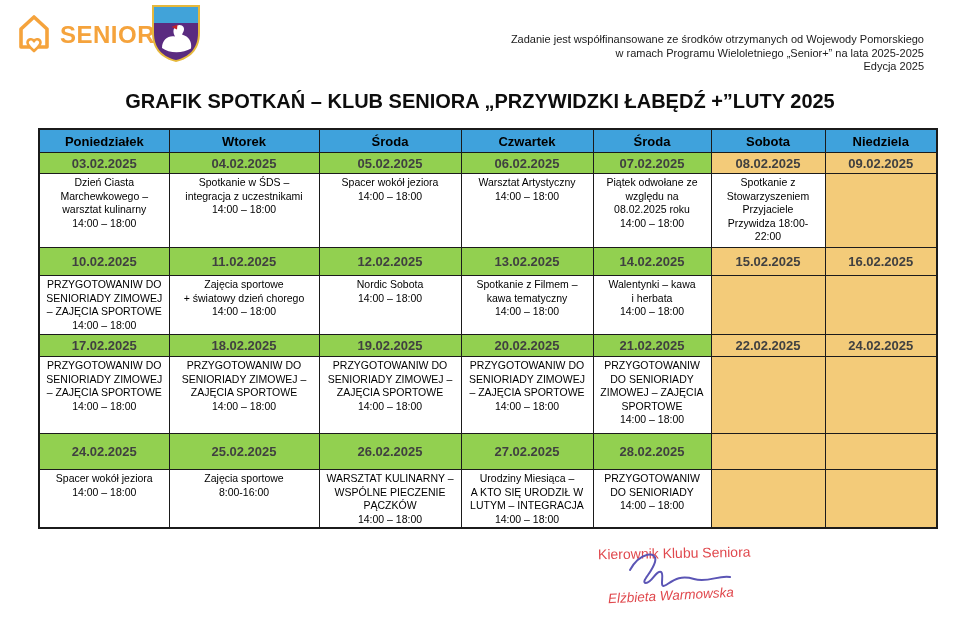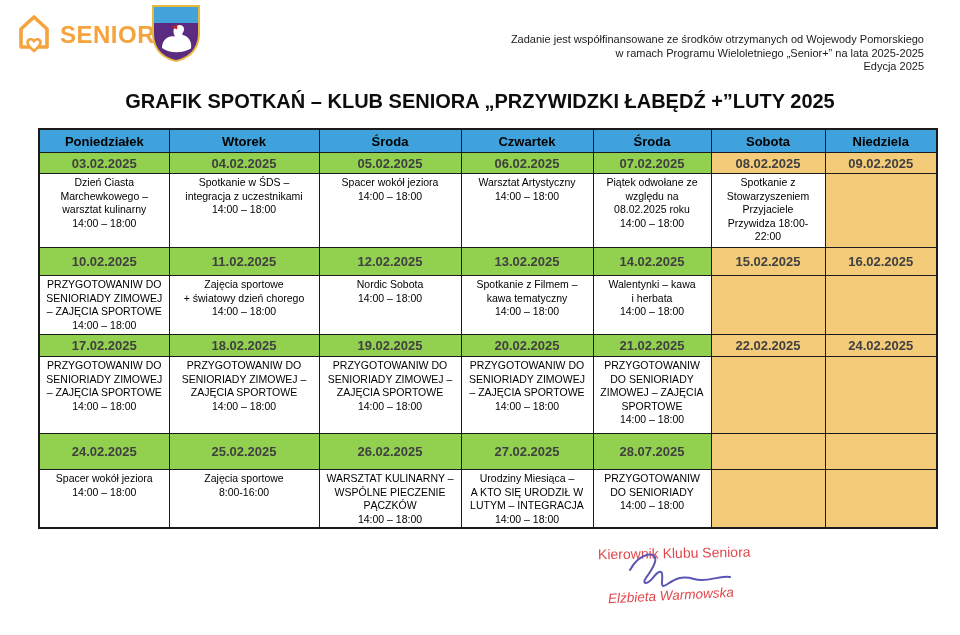--- a/index.html
+++ b/index.html
@@ -206,21 +206,21 @@
           <div>14:00 – 18:00</div>
         </td>
         <td class="act bg-tan"></td>
         <td class="act bg-tan"></td>
       </tr>
       <tr style="height: 36px; border-radius: 8px;">
         <td class="date bg-green">24.02.2025</td>
         <td class="date bg-green">25.02.2025</td>
         <td class="date bg-green">26.02.2025</td>
         <td class="date bg-green">27.02.2025</td>
-        <td class="date bg-green">28.07.2025</td>
+        <td class="date bg-green">28.02.2025</td>
         <td class="date bg-tan"></td>
         <td class="date bg-tan"></td>
       </tr>
       <tr style="height: 58px;">
         <td class="act bg-white">
           <div>Spacer wokół jeziora</div>
           <div>14:00 – 18:00</div>
         </td>
         <td class="act bg-white">
           <div>Zajęcia sportowe</div>

